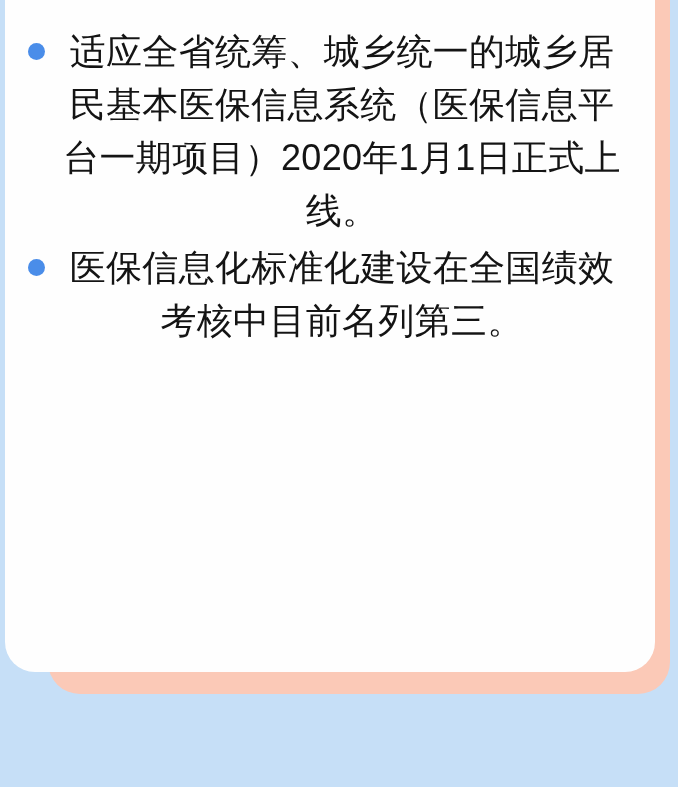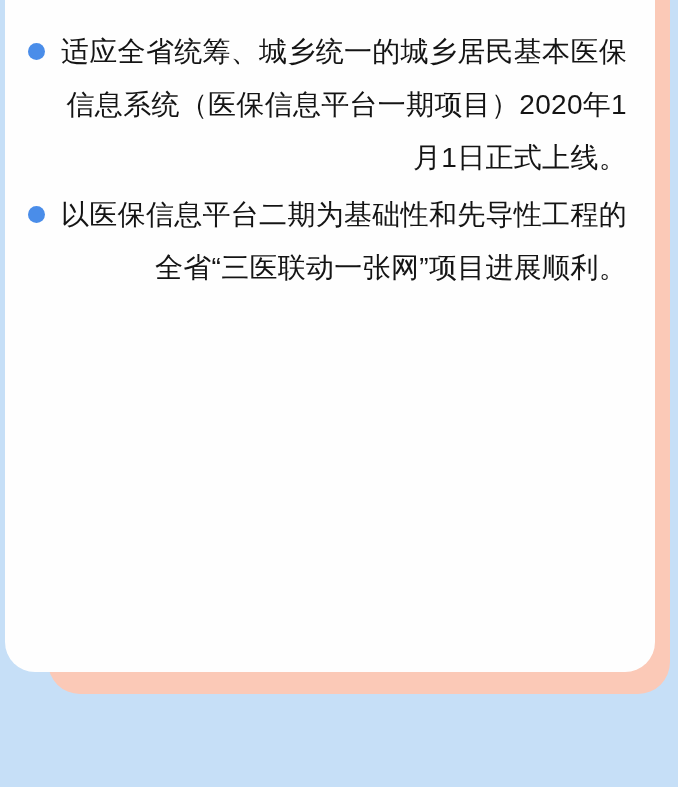--- a/index.html
+++ b/index.html
@@ -46,40 +46,40 @@
   .bullet {
     flex: 0 0 auto;
     width: 17px; height: 17px;
     margin-top: 18px;
     margin-right: 12px;
     border-radius: 50%;
     background: var(--bullet-color);
   }
   .item-text {
     width: 570px;
-    font-size: 28px;
+    font-size: 36px;
     line-height: 53px;
     font-weight: 500;
     letter-spacing: 0.3px;
     color: var(--text-color);
-    text-align: right;
+    text-align: center;
     word-break: break-all;
     overflow-wrap: break-word;
   }
 </style>
 </head>
 <body>
 
 <div class="stage">
   <div class="accent-card"></div>
   <div class="card">
     <ul class="bullet-list">
       <li class="bullet-item">
         <span class="bullet"></span>
         <p class="item-text">适应全省统筹、城乡统一的城乡居民基本医保信息系统（医保信息平台一期项目）2020年1月1日正式上线。</p>
       </li>
       <li class="bullet-item">
         <span class="bullet"></span>
-        <p class="item-text">以医保信息平台二期为基础性和先导性工程的全省“三医联动一张网”项目进展顺利。</p>
+        <p class="item-text">医保信息化标准化建设在全国绩效考核中目前名列第三。</p>
       </li>
     </ul>
   </div>
 </div>
 
 </body></html>

